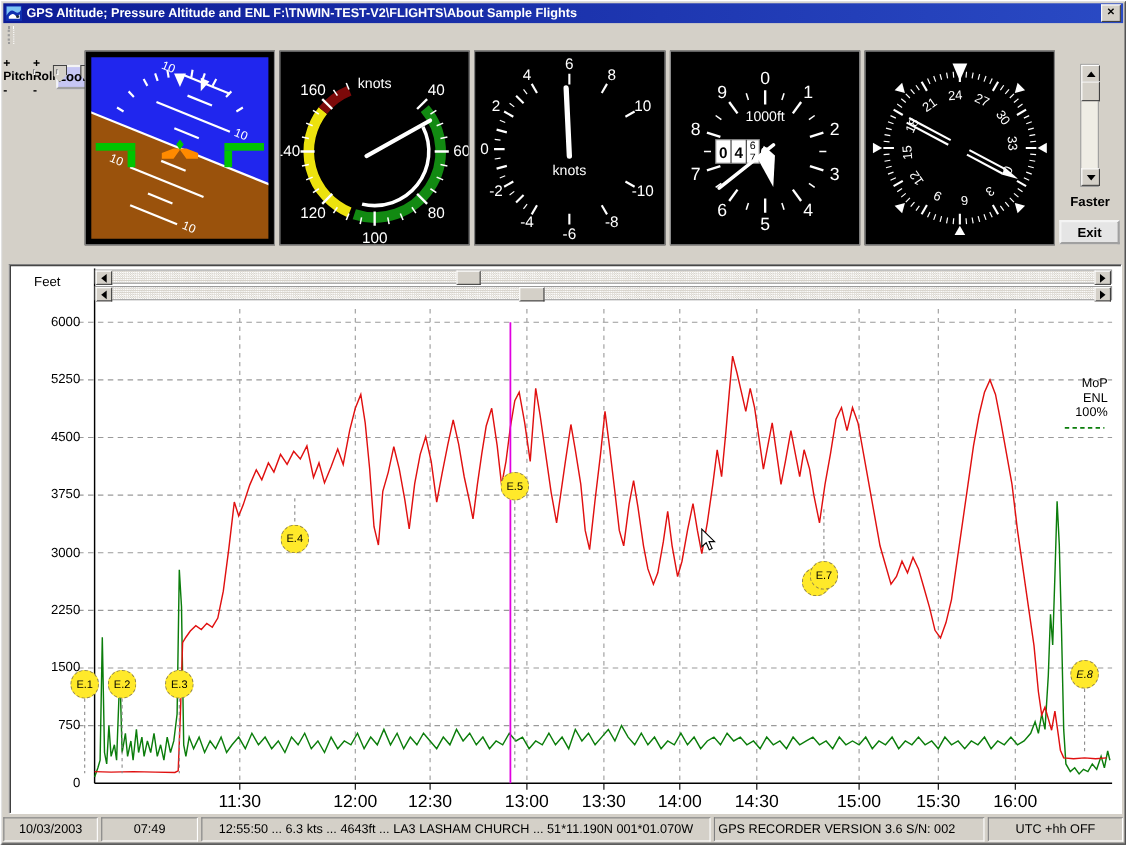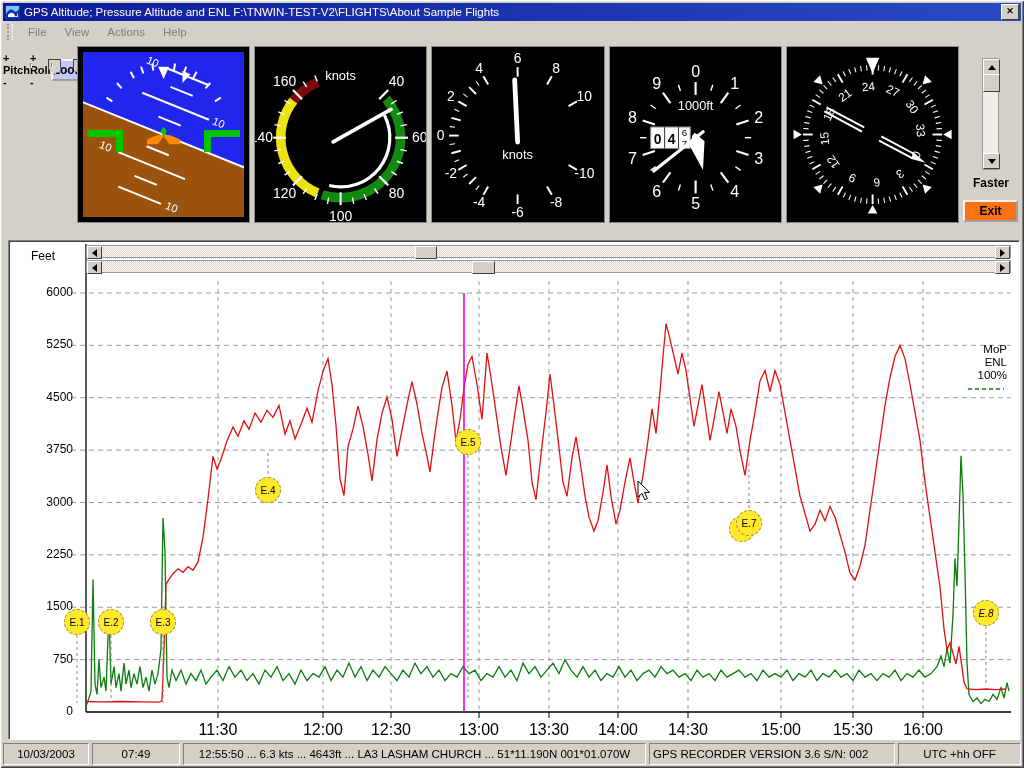--- a/index.html
+++ b/index.html
@@ -3,21 +3,21 @@
 <meta charset="utf-8">
 <style>
   html,body{margin:0;padding:0;background:#000;}
   body{width:1024px;height:768px;overflow:hidden;font-family:"Liberation Sans",sans-serif;}
   .window{position:relative;width:1024px;height:768px;background:#d4d0c8;
     box-shadow:inset 1px 1px 0 #fff,inset -1px -1px 0 #404040,inset 2px 2px 0 #dfdfdf,inset -2px -2px 0 #808080;}
   
   .titlebar{position:absolute;left:3px;top:3px;right:3px;height:18px;
     background:linear-gradient(90deg,#0d1c96,#2a4ac4);display:flex;align-items:center;gap:4px;padding:0 2px;}
   .app-icon{width:15px;height:14px;flex:0 0 auto;}
-  .title-text{color:#fff;font-weight:normal;font-size:11.5px;flex:1;white-space:nowrap;overflow:hidden;}
+  .title-text{color:#fff;font-weight:bold;font-size:11.5px;flex:1;white-space:nowrap;overflow:hidden;}
   .close-btn{width:16px;height:14px;background:#d4d0c8;border:1px solid;border-color:#fff #404040 #404040 #fff;
     font-size:9px;line-height:12px;text-align:center;font-weight:bold;color:#000;}
   
   .menubar{position:absolute;left:3px;top:21px;right:3px;height:22px;display:flex;align-items:center;padding-left:4px;}
   .menu-grip{width:3px;height:16px;margin-right:6px;border-left:2px dotted #9a9a9a;border-right:1px dotted #fff;}
   .menu-item{padding:3px 9px;font-size:11.5px;color:#7f7f7f;}
   
   .inst-row{position:absolute;left:3px;top:44px;right:3px;height:181px;display:flex;}
   .ctrl-left{width:72px;display:flex;flex-direction:row;align-items:flex-start;padding-top:8px;box-sizing:border-box;}
   .lbl{font-weight:bold;font-size:11px;color:#000;}
@@ -88,26 +88,20 @@
       <path d="M1,9 Q5,2 9,6 Q12,8 14,4 L14,1 L1,1 Z" fill="#7ec4f4"></path>
       <path d="M3,10 q3,-4 6,-1 q2,2 4,-1 l0,4 l-10,0 z" fill="#ffffff"></path>
       <circle cx="11" cy="10" r="1.4" fill="#203040"></circle>
     </svg>
     <span class="title-text">GPS Altitude;  Pressure Altitude and ENL  F:\TNWIN-TEST-V2\FLIGHTS\About Sample Flights</span>
     <div class="close-btn">✕</div>
   </div>
 
   <div class="menubar">
     <div class="menu-grip"></div>
-    <span id="menu-items" style="display:flex">
-        <span class="menu-item">File</span>
-        <span class="menu-item">View</span>
-        <span class="menu-item">Actions</span>
-        <span class="menu-item">Help</span>
-      </span>
   </div>
 
   <div class="inst-row">
 
     <div class="ctrl-left">
       <div class="lbl">+ Pitch -</div>
       <div class="slider">
         <div class="ticks"></div>
         <div class="channel"></div>
         <div class="thumb" style="left:18px"></div>
@@ -401,21 +395,21 @@
       <div class="vscroll">
         <div class="vs-btn" style="top:0">
             <div class="tri-up"></div>
           </div>
         <div class="vs-thumb"></div>
         <div class="vs-btn" style="bottom:0">
             <div class="tri-dn"></div>
           </div>
       </div>
       <div class="faster-lbl">Faster</div>
-      <button class="w-btn exit-btn" id="exit-btn" style="background: #f97316;">Exit</button>
+      <button class="w-btn exit-btn" id="exit-btn" style="background: #e5e5e5;">Exit</button>
     </div>
   </div>
 
   <div class="chart-area" id="chart-area">
     <svg id="plot-svg" width="1010" height="498" viewBox="0 0 1010 498">
         <line x1="62" x2="1002" y1="418.625" y2="418.625" stroke="#9a9a9a" stroke-dasharray="5 4" stroke-width="1"></line>
         <line x1="62" x2="1002" y1="366.25" y2="366.25" stroke="#9a9a9a" stroke-dasharray="5 4" stroke-width="1"></line>
         <line x1="62" x2="1002" y1="313.875" y2="313.875" stroke="#9a9a9a" stroke-dasharray="5 4" stroke-width="1"></line>
         <line x1="62" x2="1002" y1="261.5" y2="261.5" stroke="#9a9a9a" stroke-dasharray="5 4" stroke-width="1"></line>
         <line x1="62" x2="1002" y1="209.125" y2="209.125" stroke="#9a9a9a" stroke-dasharray="5 4" stroke-width="1"></line>

